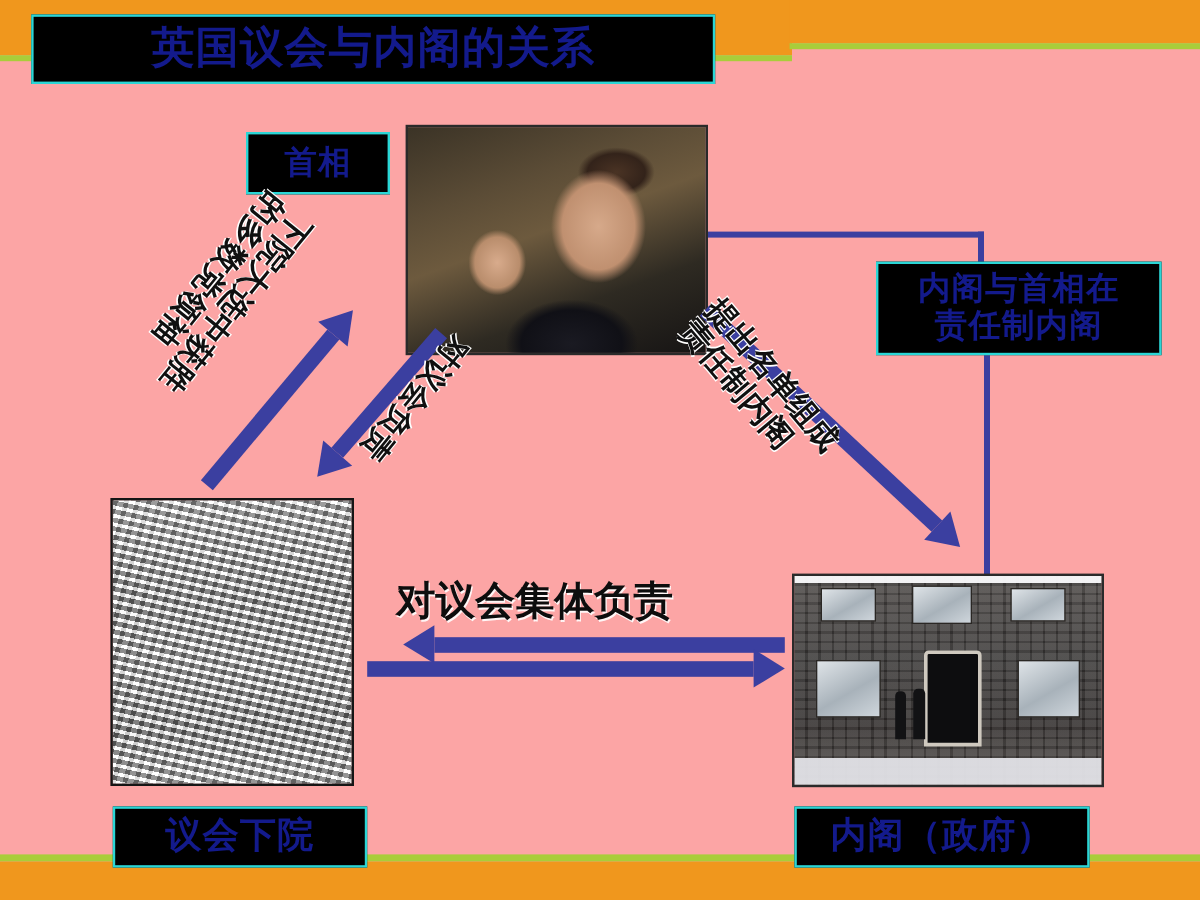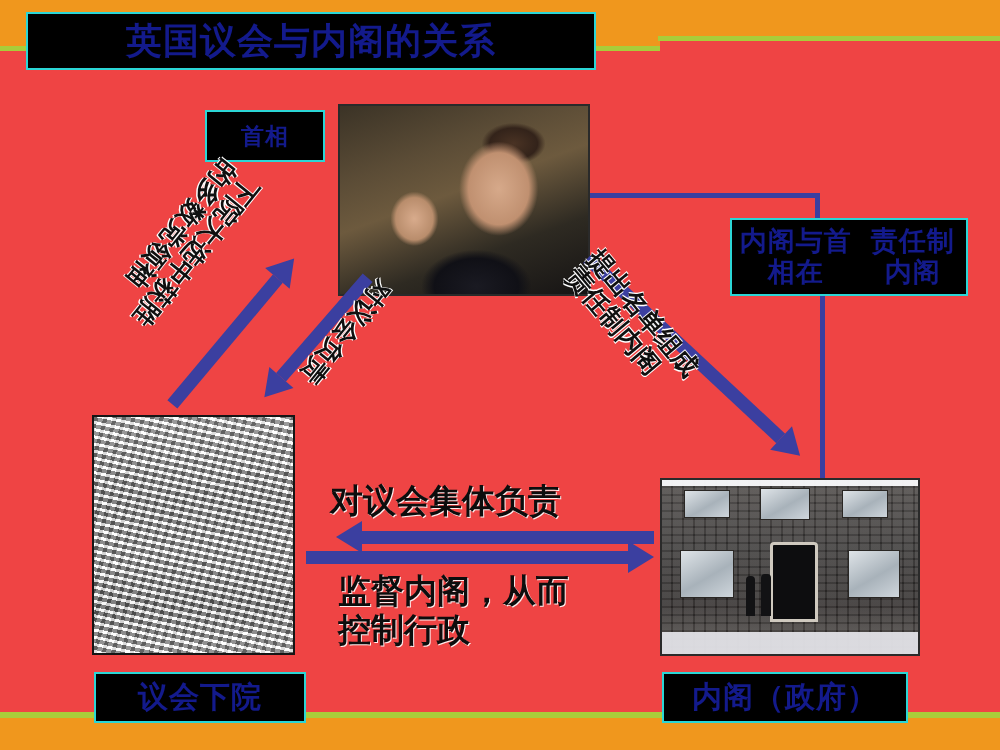--- a/index.html
+++ b/index.html
@@ -4,21 +4,21 @@
 <style>
   html, body {
     margin: 0;
     padding: 0;
     background: #ffffff;
   }
   #slide {
     position: relative;
     width: 1000px;
     height: 750px;
-    background: #ef4444;
+    background: #fca5a5;
     overflow: hidden;
     font-family: "DejaVu Sans", "Liberation Sans", sans-serif;
   }
 
   
   .band-top-left {
     position: absolute;
     left: 0; top: 0;
     width: 660px; height: 46px;
     background: #f0971d;
@@ -70,27 +70,27 @@
   }
 
   #title-box {
     left: 26px; top: 12px;
     width: 566px; height: 54px;
     font-size: 36px;
   }
   #pm-box {
     left: 205px; top: 110px;
     width: 116px; height: 48px;
-    font-size: 23px;
+    font-size: 27px;
   }
   #cabinet-pm-note-box {
     left: 730px; top: 218px;
     width: 238px; height: 78px;
     font-size: 27px;
-    flex-direction: row;
+    flex-direction: column;
     padding: 2px 0;
     box-sizing: border-box;
   }
   #commons-box {
     left: 94px; top: 672px;
     width: 208px; height: 47px;
     font-size: 30px;
     text-align: right;
   }
   #cabinet-box {
@@ -273,22 +273,20 @@
   <div class="diag-caption" style="left:396px; top:292px; font-size:25px; transform:rotate(129deg);">
     <span class="ln">对议会负责</span>
   </div>
 
   <div class="diag-caption" style="left:604px; top:244px; font-size:26px; transform:rotate(50deg);">
     <span class="ln">提出名单组成</span>
     <span class="ln">责任制内阁</span>
   </div>
 
   <div class="mid-caption" id="cap-collective">对议会集体负责</div>
-  <div class="mid-caption" id="cap-supervise">监督内阁，从而
-控制行政</div>
 
   <div class="photo" id="photo-commons"></div>
 
   <div class="photo" id="photo-downing">
     <div class="win" style="left:22px; top:10px; width:44px; height:26px;"></div>
     <div class="win" style="left:98px; top:8px; width:48px; height:30px;"></div>
     <div class="win" style="left:180px; top:10px; width:44px; height:26px;"></div>
     <div class="win" style="left:18px; top:70px; width:52px; height:46px;"></div>
     <div class="win" style="left:186px; top:70px; width:50px; height:46px;"></div>
     <div class="door" style="left:108px; top:62px; width:42px; height:74px;"></div>

